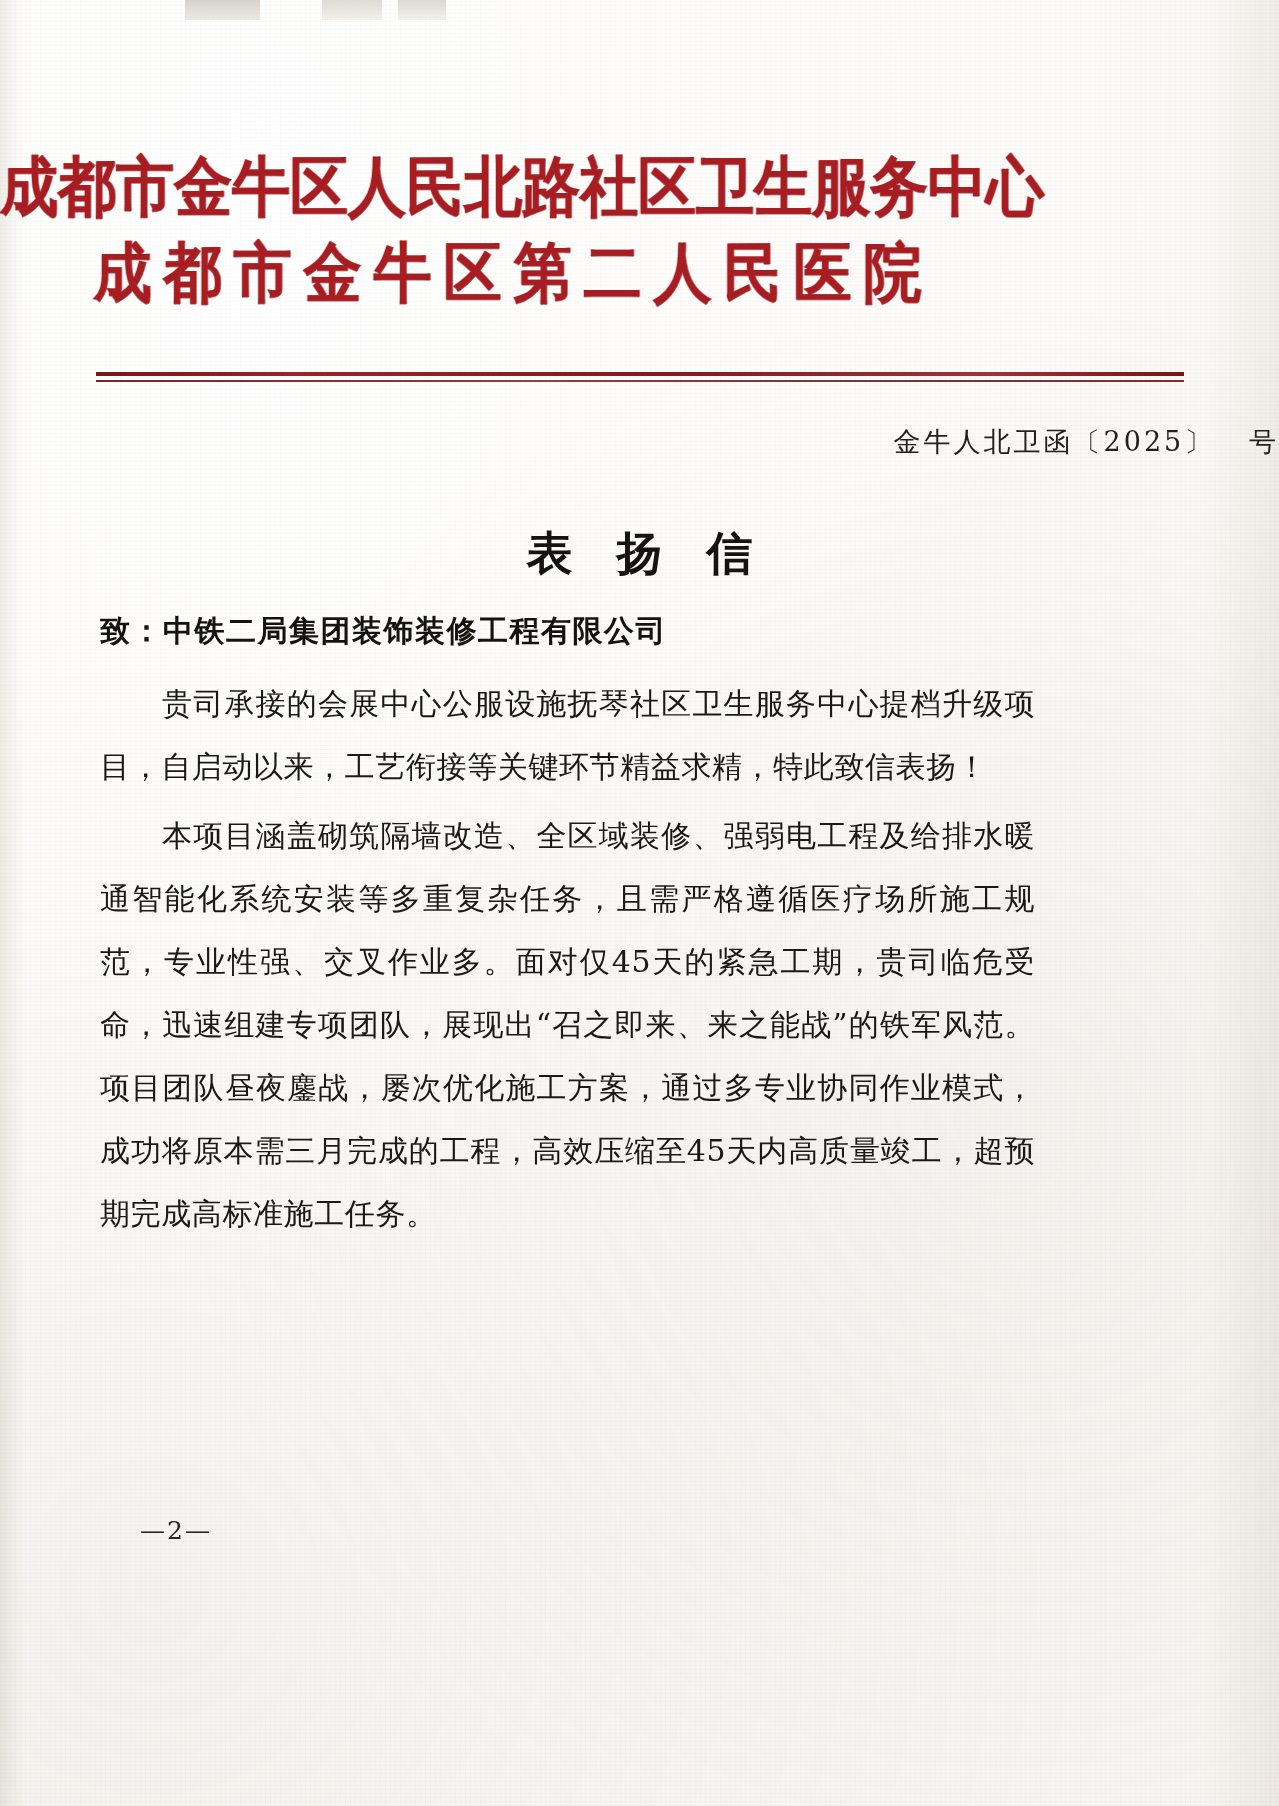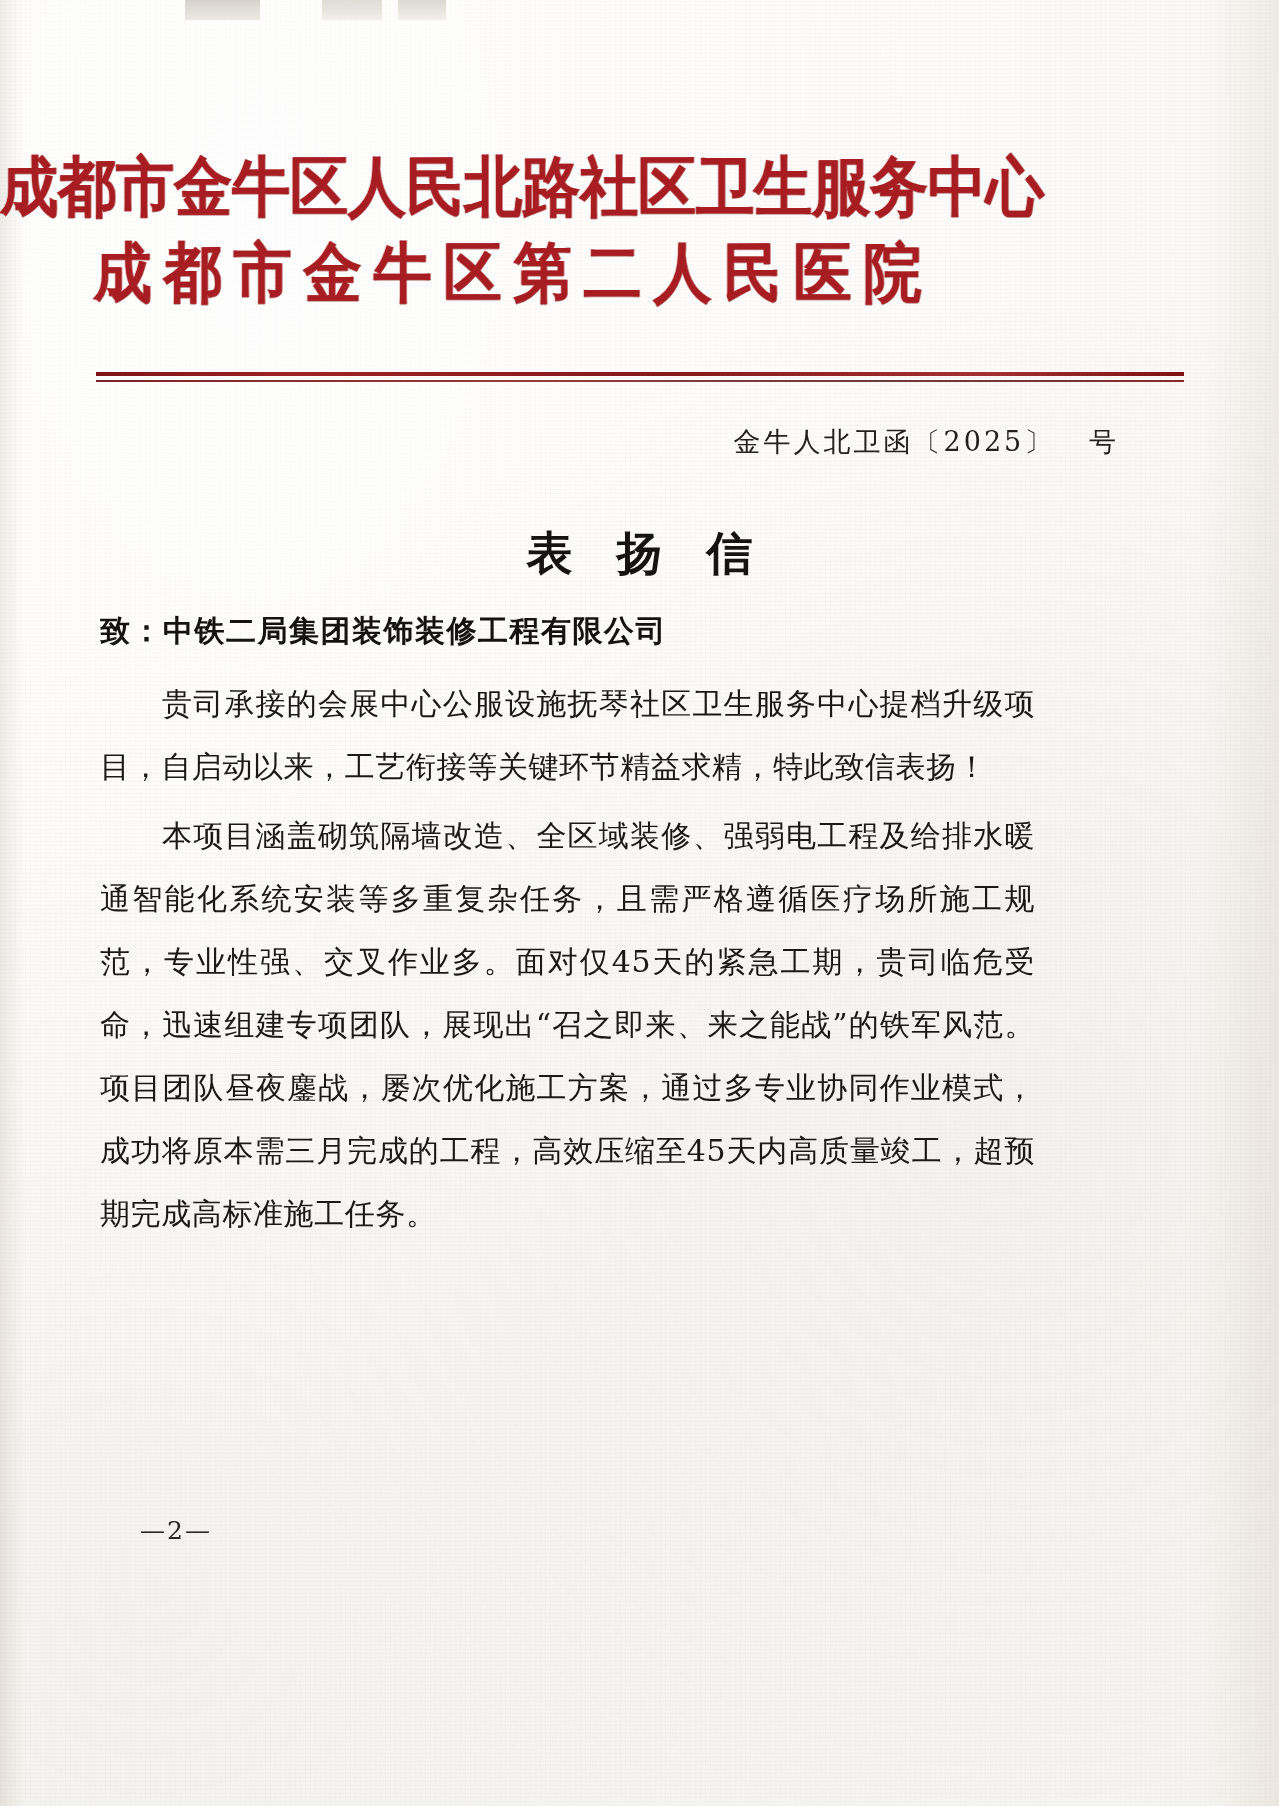--- a/index.html
+++ b/index.html
@@ -112,21 +112,20 @@
     opacity: 0.92;
   }
 
   
   #docnum-row {
     position: absolute;
     top: 422px;
     left: 0;
     width: 1279px;
     text-align: right;
-    padding-right: 160px;
     box-sizing: border-box;
   }
   #docnum {
     display: inline-block;
     font-family: "DejaVu Serif", "Liberation Serif", serif;
     font-size: 27px;
     line-height: 40px;
     letter-spacing: 3px;
     color: #24201e;
     white-space: pre;

